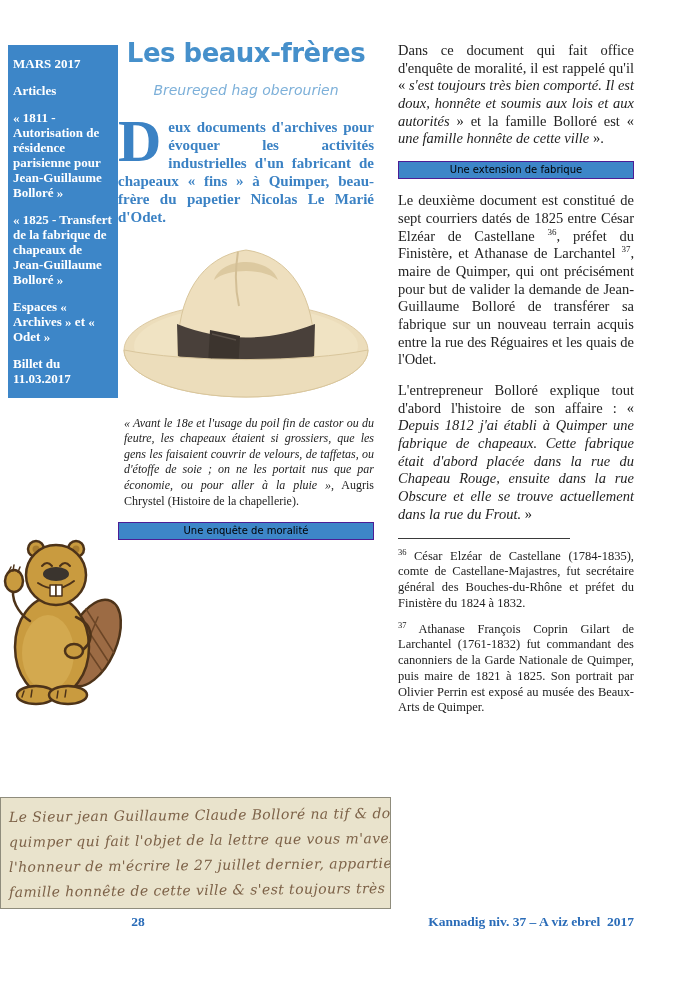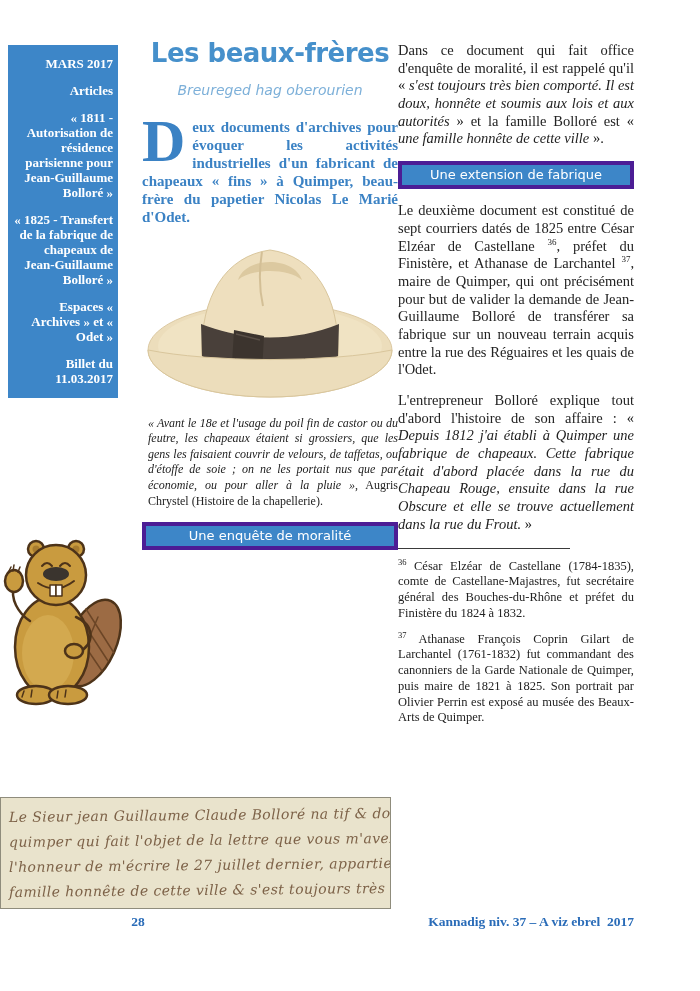--- a/index.html
+++ b/index.html
@@ -1,41 +1,41 @@
 <!DOCTYPE html>
 <html><head>
 <meta charset="utf-8">
 <style>
   html,body{margin:0;padding:0;background:#ffffff;}
   .page{position:relative;width:700px;height:991px;background:#ffffff;overflow:hidden;
         font-family:"Liberation Serif", serif;color:#222;}
 
   
   .sidebar{position:absolute;left:8px;top:45px;width:110px;box-sizing:border-box;
-           background:#3d86c8;padding:11px 5px 12px;text-align:right;color:#ffffff;
+           background:#3d86c8;padding:11px 5px 12px;text-align:left;color:#ffffff;
            font-weight:bold;font-size:13px;line-height:15px;}
   .sb-item{margin-bottom:12px;}
   .sb-item:last-child{margin-bottom:0;}
 
   
-  .col-center{position:absolute;left:142px;top:30px;width:256px;}
+  .col-center{position:absolute;left:118px;top:30px;width:256px;}
   .title{margin:8px 0 0;color:#4690cb;font-family:"DejaVu Sans", sans-serif;
          font-weight:600;font-size:26px;line-height:1.18;text-align:center;letter-spacing:-0.5px;}
   .title span{display:block;}
   .subtitle{margin-top:13px;text-align:center;color:#7db0d9;font-family:"DejaVu Sans", sans-serif;
             font-style:italic;font-size:14px;}
   .intro{margin:20px 0 0;color:#3b82c4;font-weight:bold;font-size:15px;line-height:1.2;
          text-align:justify;}
   .dropcap{float:left;font-size:60px;line-height:46px;padding-right:7px;font-weight:bold;}
   .hat-box{margin-top:4px;width:256px;height:172px;}
   .quote{margin:14px 0 0;font-size:12px;line-height:1.3;text-align:justify;color:#222;
          padding-left:6px;}
   .it{font-style:italic;}
-  .section-header{margin-top:13px;background:#3d86c8;border:4px solid #4c1d95;color:#ffffff;
-                  text-align:center;font-family:"DejaVu Sans", sans-serif;font-size:13px;
+  .section-header{margin-top:13px;background:#3d86c8;border:1px solid #4c1d95;color:#000000;
+                  text-align:center;font-family:"DejaVu Sans", sans-serif;font-size:10px;
                   padding:2px 0 3px;}
   .body-p{margin:13px 0 0;font-size:14.5px;line-height:1.22;text-align:justify;color:#222;}
   sup{font-size:9px;line-height:0;}
 
   
   .col-right{position:absolute;left:398px;top:30px;width:236px;}
   .col-right .body-p:first-child{margin-top:12px;}
   .fn-rule{margin-top:14px;width:172px;border-top:1px solid #3a3a3a;height:0;}
   .footnote{margin:10px 0 0;font-size:12.5px;line-height:1.26;text-align:justify;color:#222;}
   .footnote sup{font-size:8.5px;}

